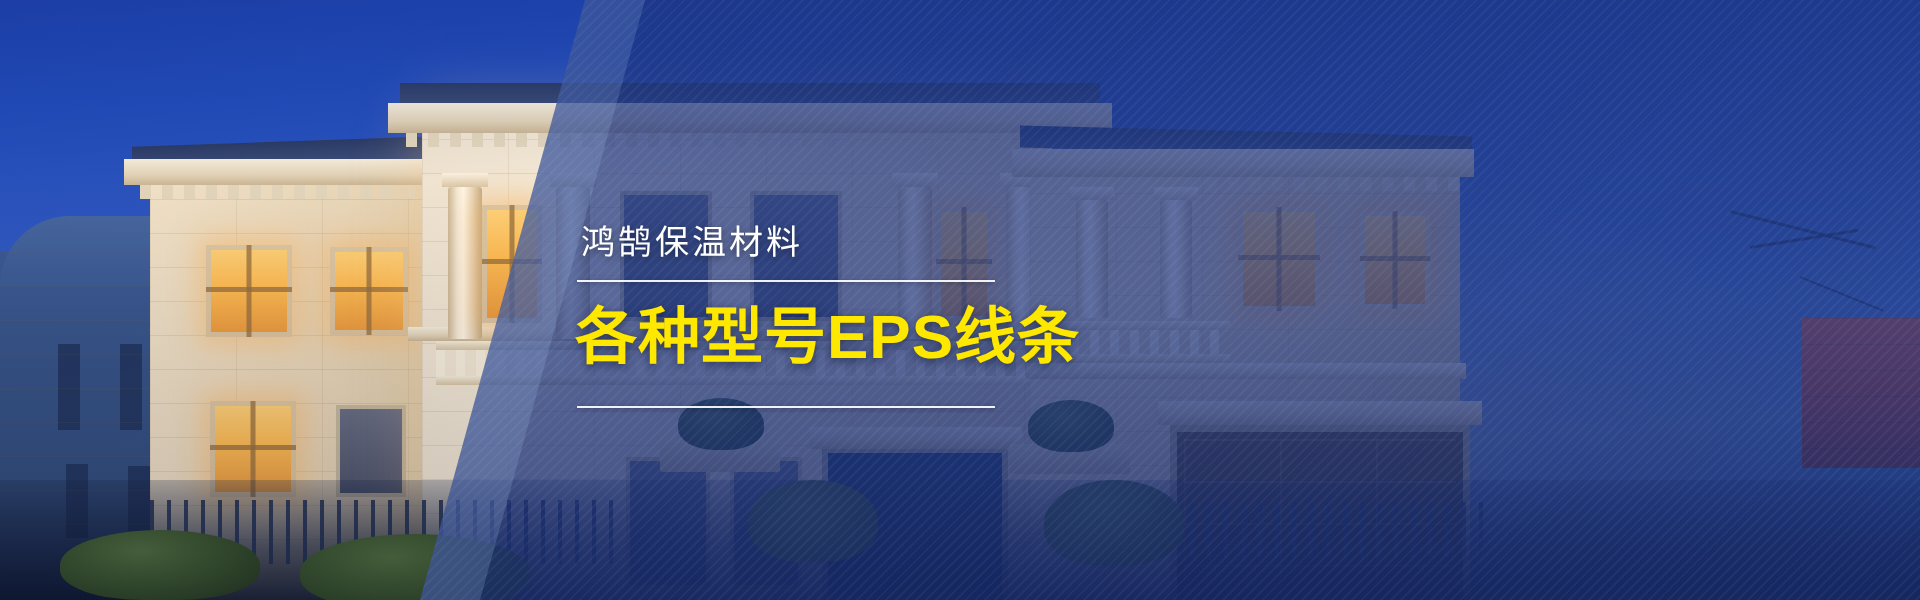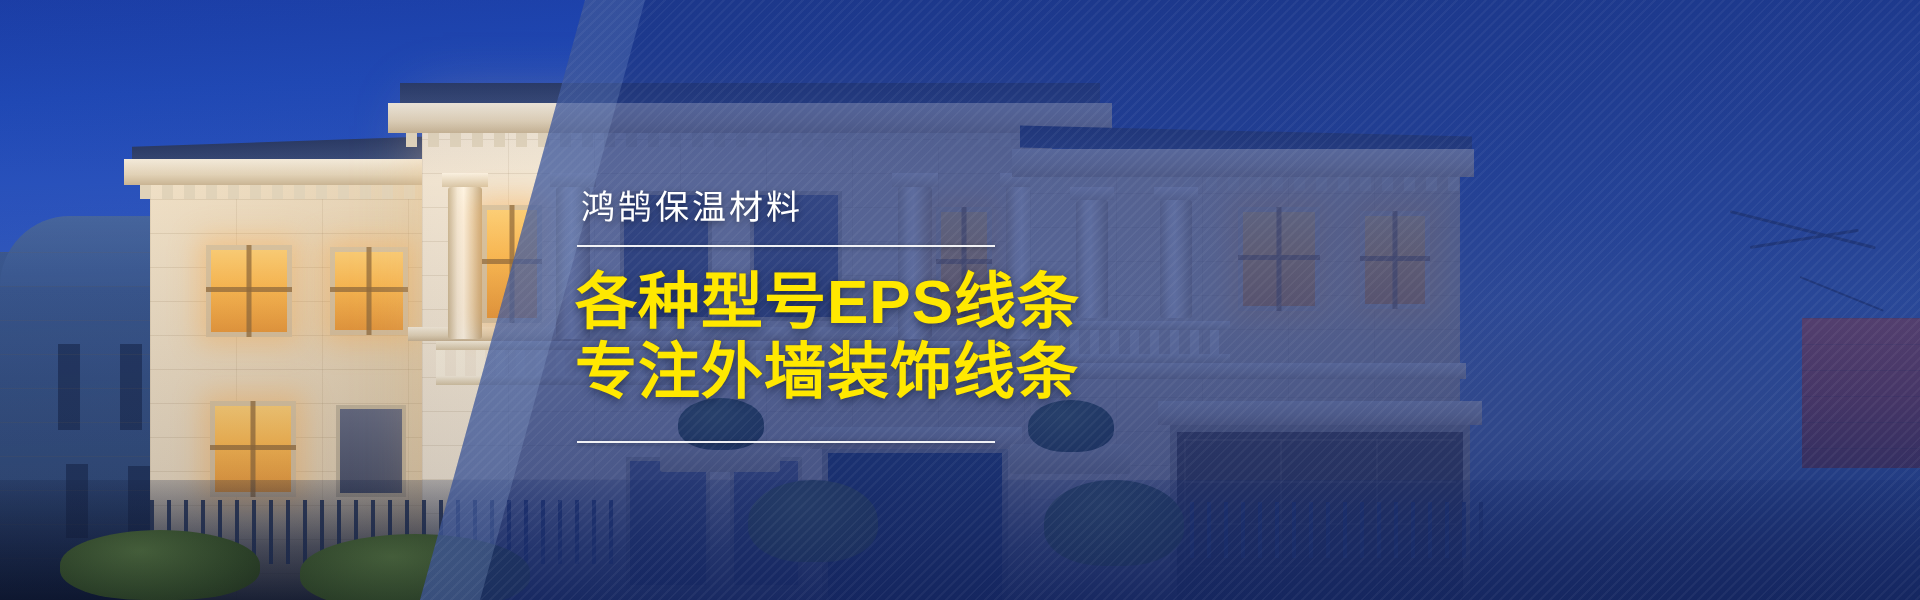--- a/index.html
+++ b/index.html
@@ -363,20 +363,19 @@
   <div class="overlay-edge"></div>
 
   <div class="content">
 
     <div class="subtitle">鸿鹄保温材料</div>
 
     <div class="rule"></div>
 
     <div class="headline">
       <span class="hl">各种型号EPS线条</span>
-      <span class="hl">专注外墙装饰线条</span>
     </div>
 
     <div class="rule2"></div>
 
   </div>
 
 </div>
 
 </body></html>

